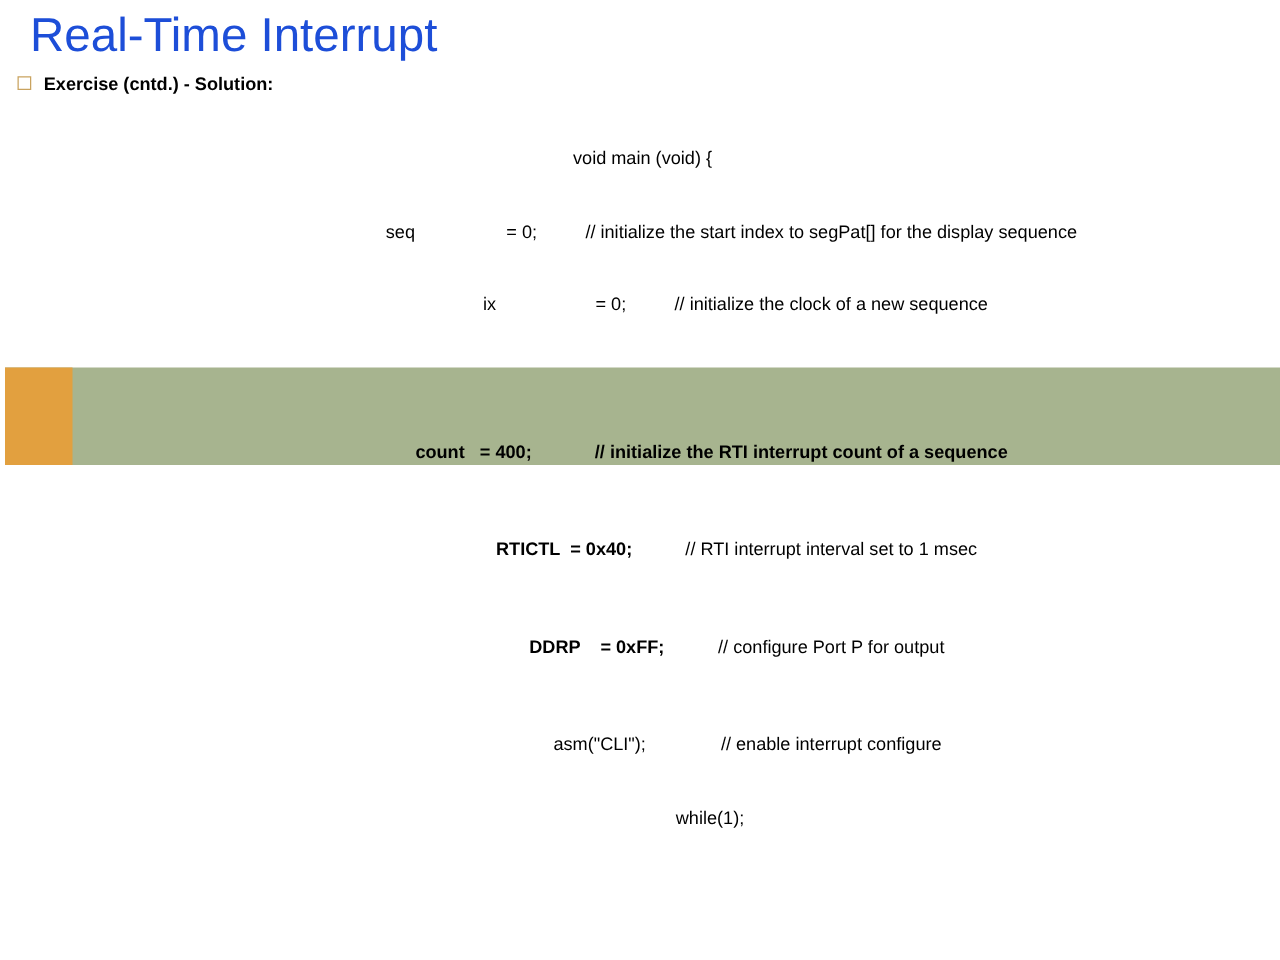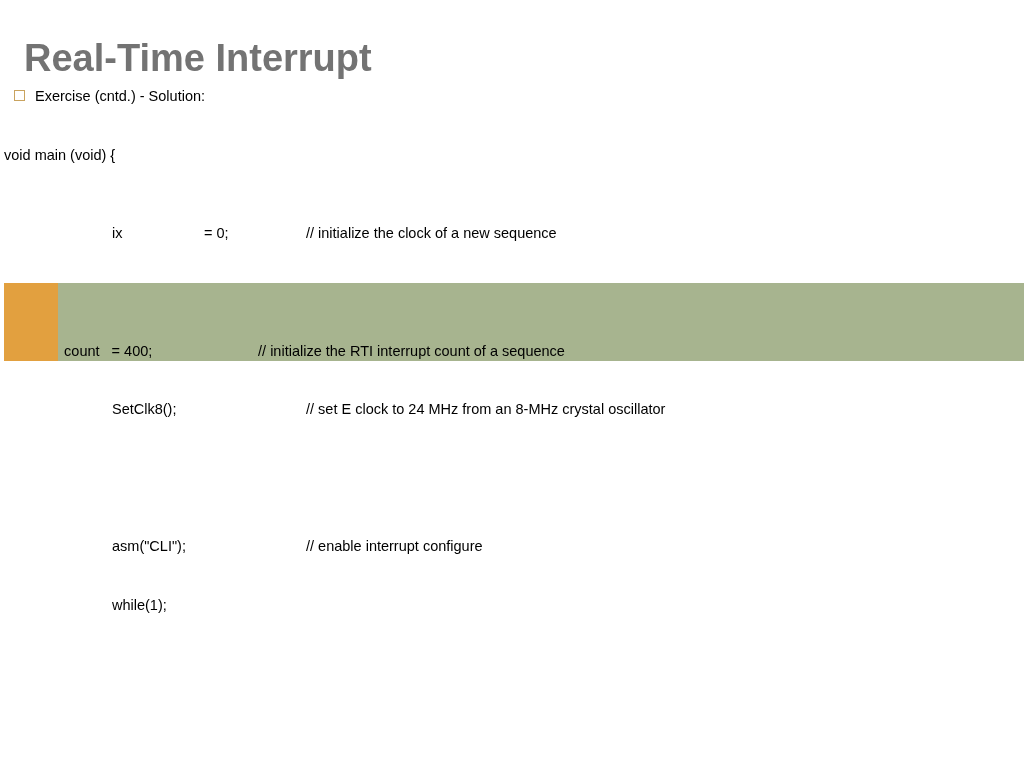--- a/index.html
+++ b/index.html
@@ -9,46 +9,45 @@
     background: #fff;
     width: 1024px;
     height: 768px;
     overflow: hidden;
     color: #000;
     line-height: 1.35;
     font-size: 14.5px;
   }
   .title {
     font-size: 38px;
-    color: #737373;
-    font-weight: bold;
+    color: #1d4ed8;
+    font-weight: normal;
     padding: 4px 0 2px 24px;
-    margin-top: 29px;
   }
   .bullet-row {
     display: flex;
     align-items: baseline;
     padding-left: 14px;
   }
   .bullet {
     width: 9px;
     height: 9px;
     border: 1.5px solid #c9a35f;
     background: #fff;
     margin-right: 10px;
     flex-shrink: 0;
     margin-top: 4px;
   }
-  .bullet-text { font-weight: normal; }
+  .bullet-text { font-weight: bold; }
   .code {
     white-space: pre;
     font-family: "Century Gothic", "Avant Garde", sans-serif;
     padding-left: 4px;
   }
-  .code-line { white-space: pre; }
+  .code-line { white-space: pre; text-align: center; }
   .ind1 { padding-left: 108px; }
   .wrap-hl {
     position: relative;
   }
   .hl-bar {
     position: absolute;
     left: 0; right: 0; top: 0; bottom: 0;
     background: #a7b48f;
     z-index: -1;
   }
@@ -68,33 +67,35 @@
 
 <div class="bullet-row">
   <div class="bullet"></div>
   <div class="bullet-text">Exercise (cntd.) - Solution:</div>
 </div>
 
 <div class="code">
 
 <div class="code-line">void main (void) {</div>
 
+<div class="code-line ind1"><span style="display:inline-block;width:92px"><span>seq</span></span><span style="display:inline-block;width:102px"><span>= 0;</span></span><span>// initialize the start index to segPat[] for the display sequence</span></div>
 
 <div class="code-line ind1"><span style="display:inline-block;width:92px"><span>ix</span></span><span style="display:inline-block;width:102px"><span>= 0;</span></span><span>// initialize the clock of a new sequence</span></div>
 
-<div class="wrap-hl code-line" style="padding-left:52px;">
+<div class="wrap-hl code-line" style="padding-left:52px;font-weight:bold;">
   <div class="hl-bar"></div>
   <div class="orange-tab"></div>
   <span style="display:inline-block;width:194px"><span>count   = 400;</span></span><span>// initialize the RTI interrupt count of a sequence</span>
 </div>
 
-<div class="code-line ind1"><span style="display:inline-block;width:194px"><span>SetClk8();</span></span><span>// set E clock to 24 MHz from an 8-MHz crystal oscillator</span></div>
+
+<div class="code-line ind1"><span style="display:inline-block;width:194px"><span class="b">RTICTL  = 0x40;</span></span><span>// RTI interrupt interval set to 1 msec</span></div>
 
 
-
+<div class="code-line ind1"><span style="display:inline-block;width:194px"><span class="b">DDRP    = 0xFF;</span></span><span>// configure Port P for output</span></div>
 
 
 <div class="code-line ind1"><span style="display:inline-block;width:194px"><span>asm("CLI");</span></span><span>// enable interrupt configure</span></div>
 
 <div class="code-line ind1">while(1);</div>
 
 
 
 
 

